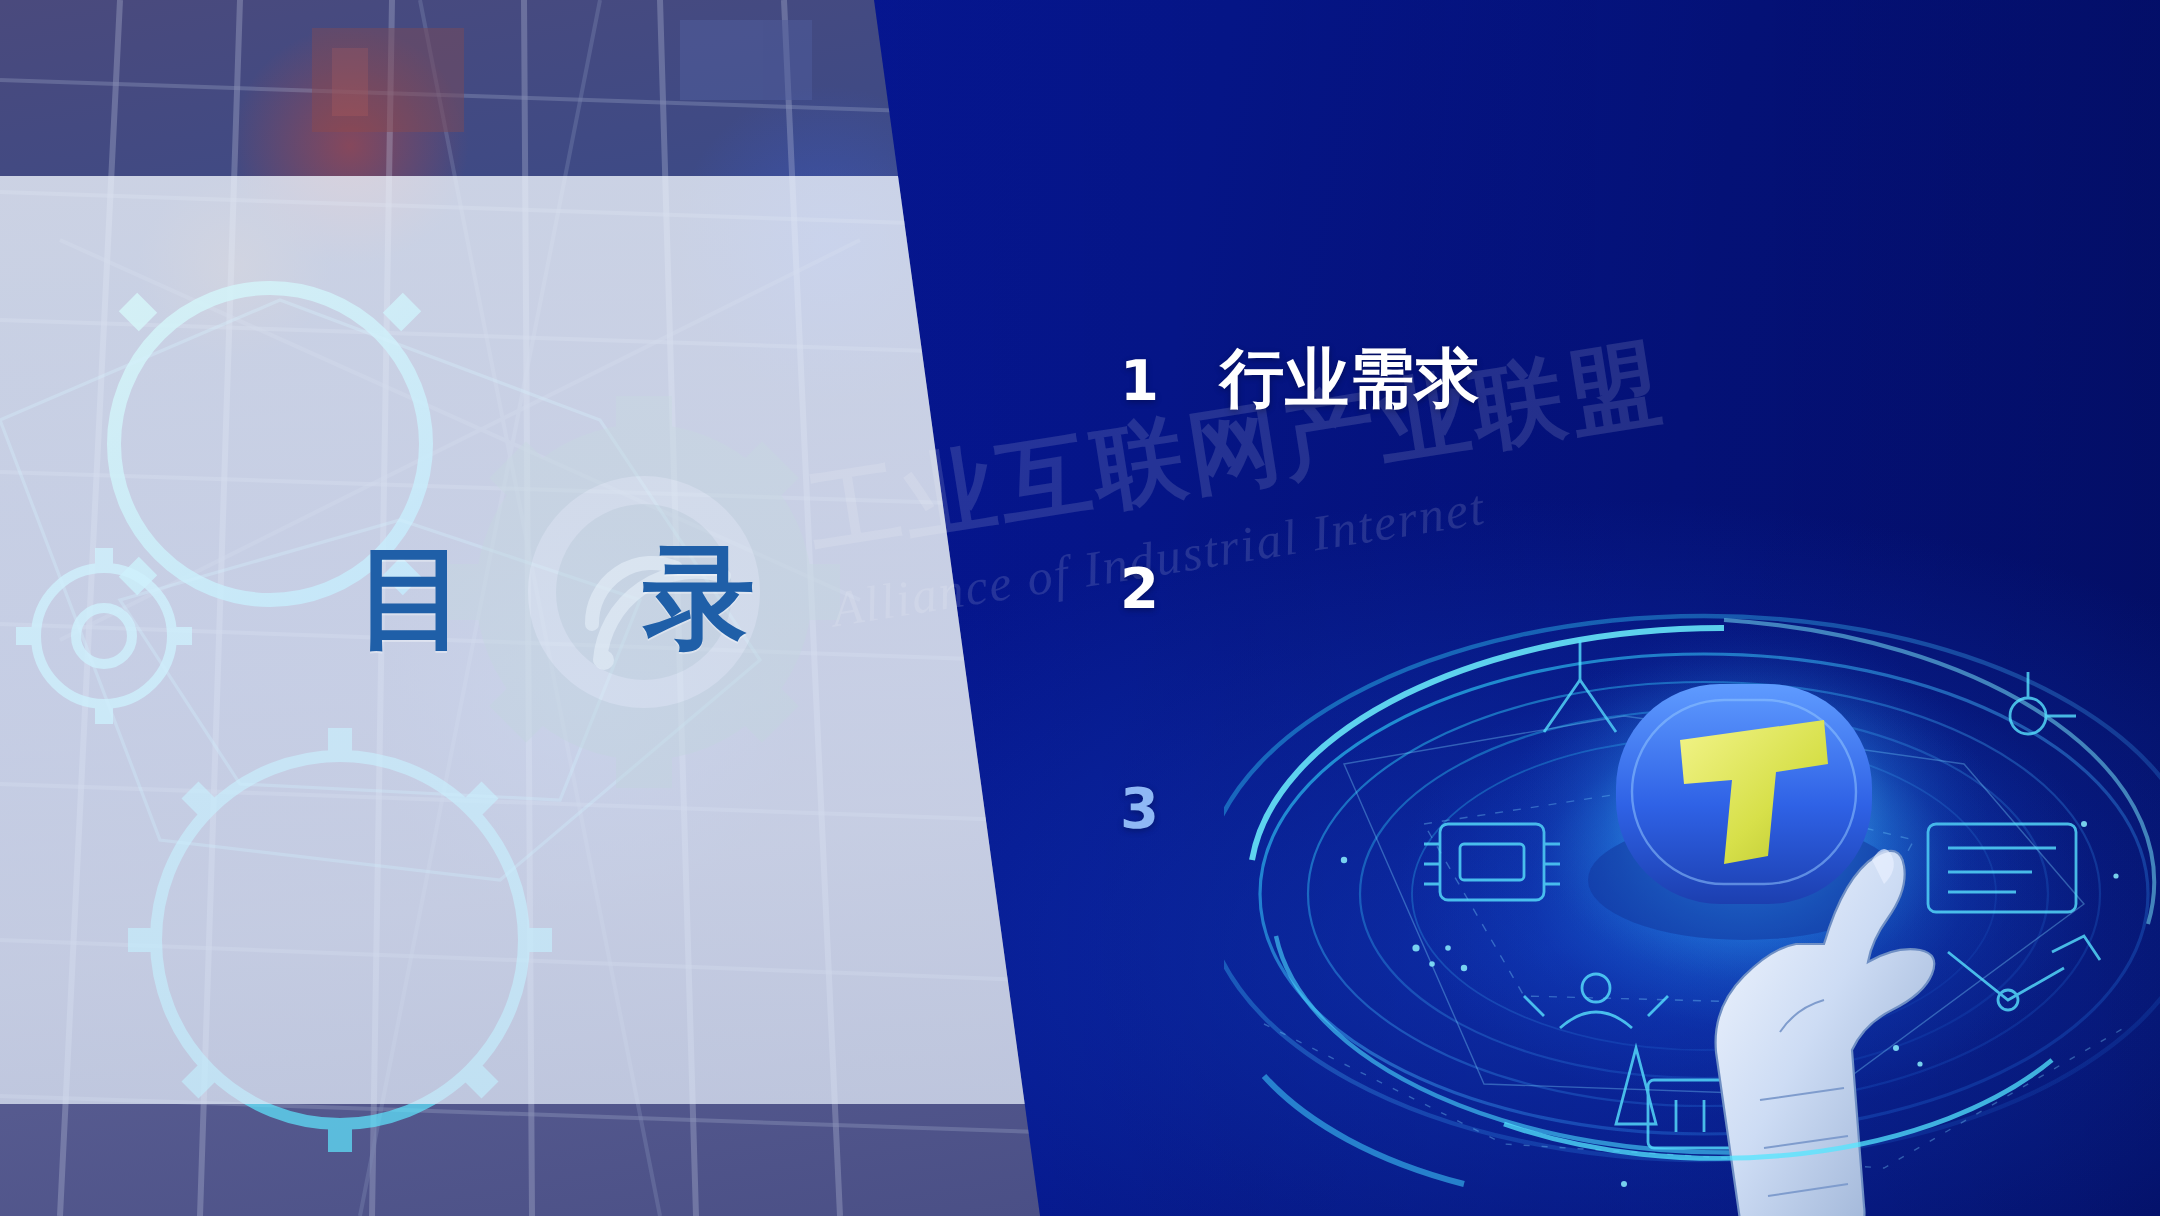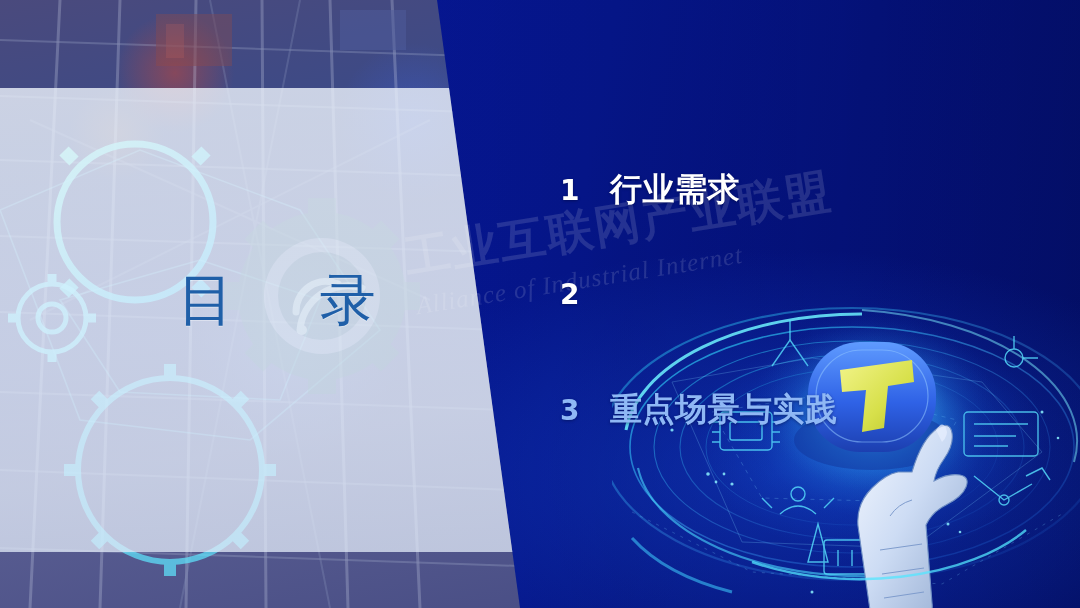--- a/index.html
+++ b/index.html
@@ -82,21 +82,21 @@
       rgba(238,244,252,0.80) 0%,
       rgba(232,240,252,0.78) 55%,
       rgba(228,237,250,0.74) 100%);
   }
 
   
   .toc-title {
     position: absolute;
     left: 178px; top: 272px;
     font-size: 56px;
-    font-weight: 400;
+    font-weight: 700;
     letter-spacing: 34px;
     color: #1f5fa8;
     text-shadow: 0 1px 0 rgba(255,255,255,0.35);
     white-space: nowrap;
     line-height: 1;
     font-family: "DejaVu Sans", "Liberation Sans", sans-serif;
   }
 
   
   .watermark {
@@ -377,18 +377,17 @@
       <span class="toc-num">1</span>
       <span class="toc-label">行业需求</span>
     </div>
 
     <div class="toc-row light">
       <span class="toc-num">2</span>
     </div>
 
     <div class="toc-row accent">
       <span class="toc-num">3</span>
-      <span class="toc-label">重点场景与实践</span>
     </div>
 
   </div>
 
 </div>
 
 </body></html>

